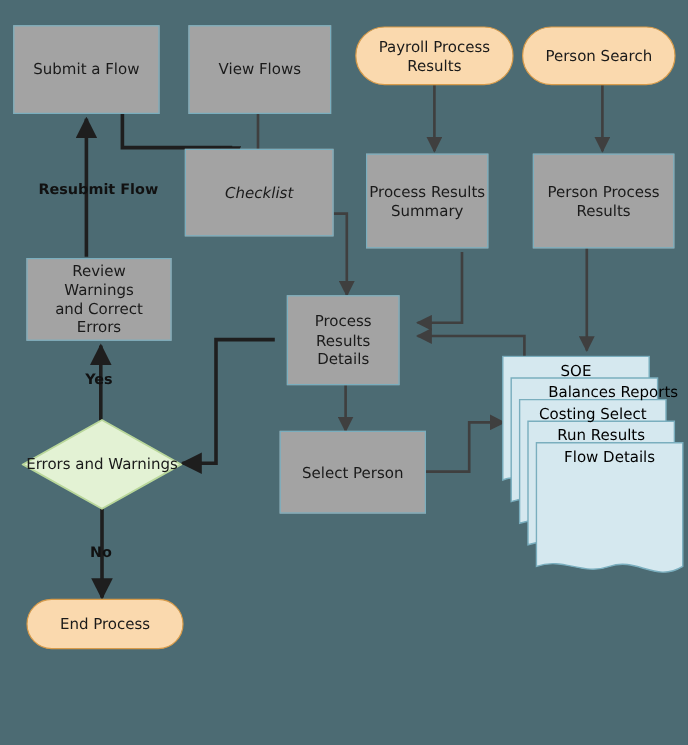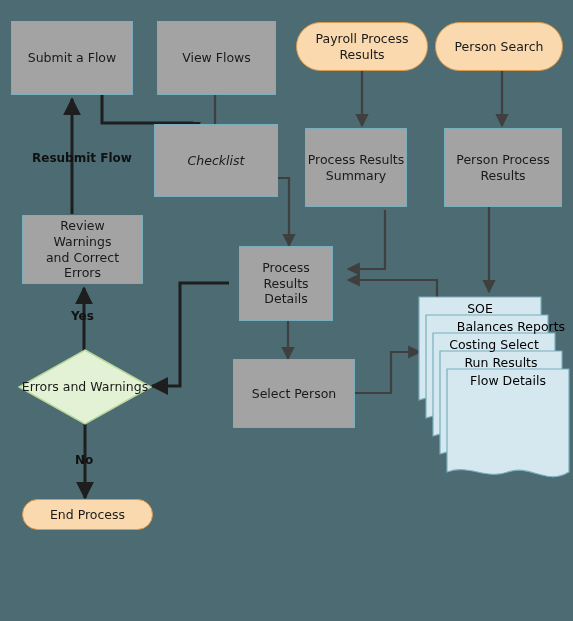--- a/index.html
+++ b/index.html
@@ -192,21 +192,21 @@
     <span>Select Person</span>
   </div>
 
   <div class="diamond-wrap" style="left:18px; top:349px; width:134px; height:76px;">
     <svg class="diamond-shape" viewBox="0 0 134 76" xmlns="http://www.w3.org/2000/svg">
       <polygon points="67,1 133,38 67,75 1,38" fill="#e3f2d4" stroke="#b9d79a" stroke-width="1.5"></polygon>
     </svg>
     <div class="diamond-label">Errors and Warnings</div>
   </div>
 
-  <div class="node oval" style="left:22px; top:499px; width:131px; height:31px;">
+  <div class="node oval" style="left:22px; top:499px; width:131px; height:42px;">
     <span>End Process</span>
   </div>
 
   <div class="docstack" style="left:418px; top:296px; width:150px; height:146px;">
 
     <svg class="doc" style="left:0px; top:0px;" viewBox="0 0 124 122" xmlns="http://www.w3.org/2000/svg">
       <path d="M1,1 H123 V104 C 100,118 85,96 62,104 C 39,112 24,96 1,104 Z" fill="#d5e8ef" stroke="#7aaebe" stroke-width="1.2"></path>
     </svg>
 
     <svg class="doc" style="left:7px; top:18px;" viewBox="0 0 124 122" xmlns="http://www.w3.org/2000/svg">

